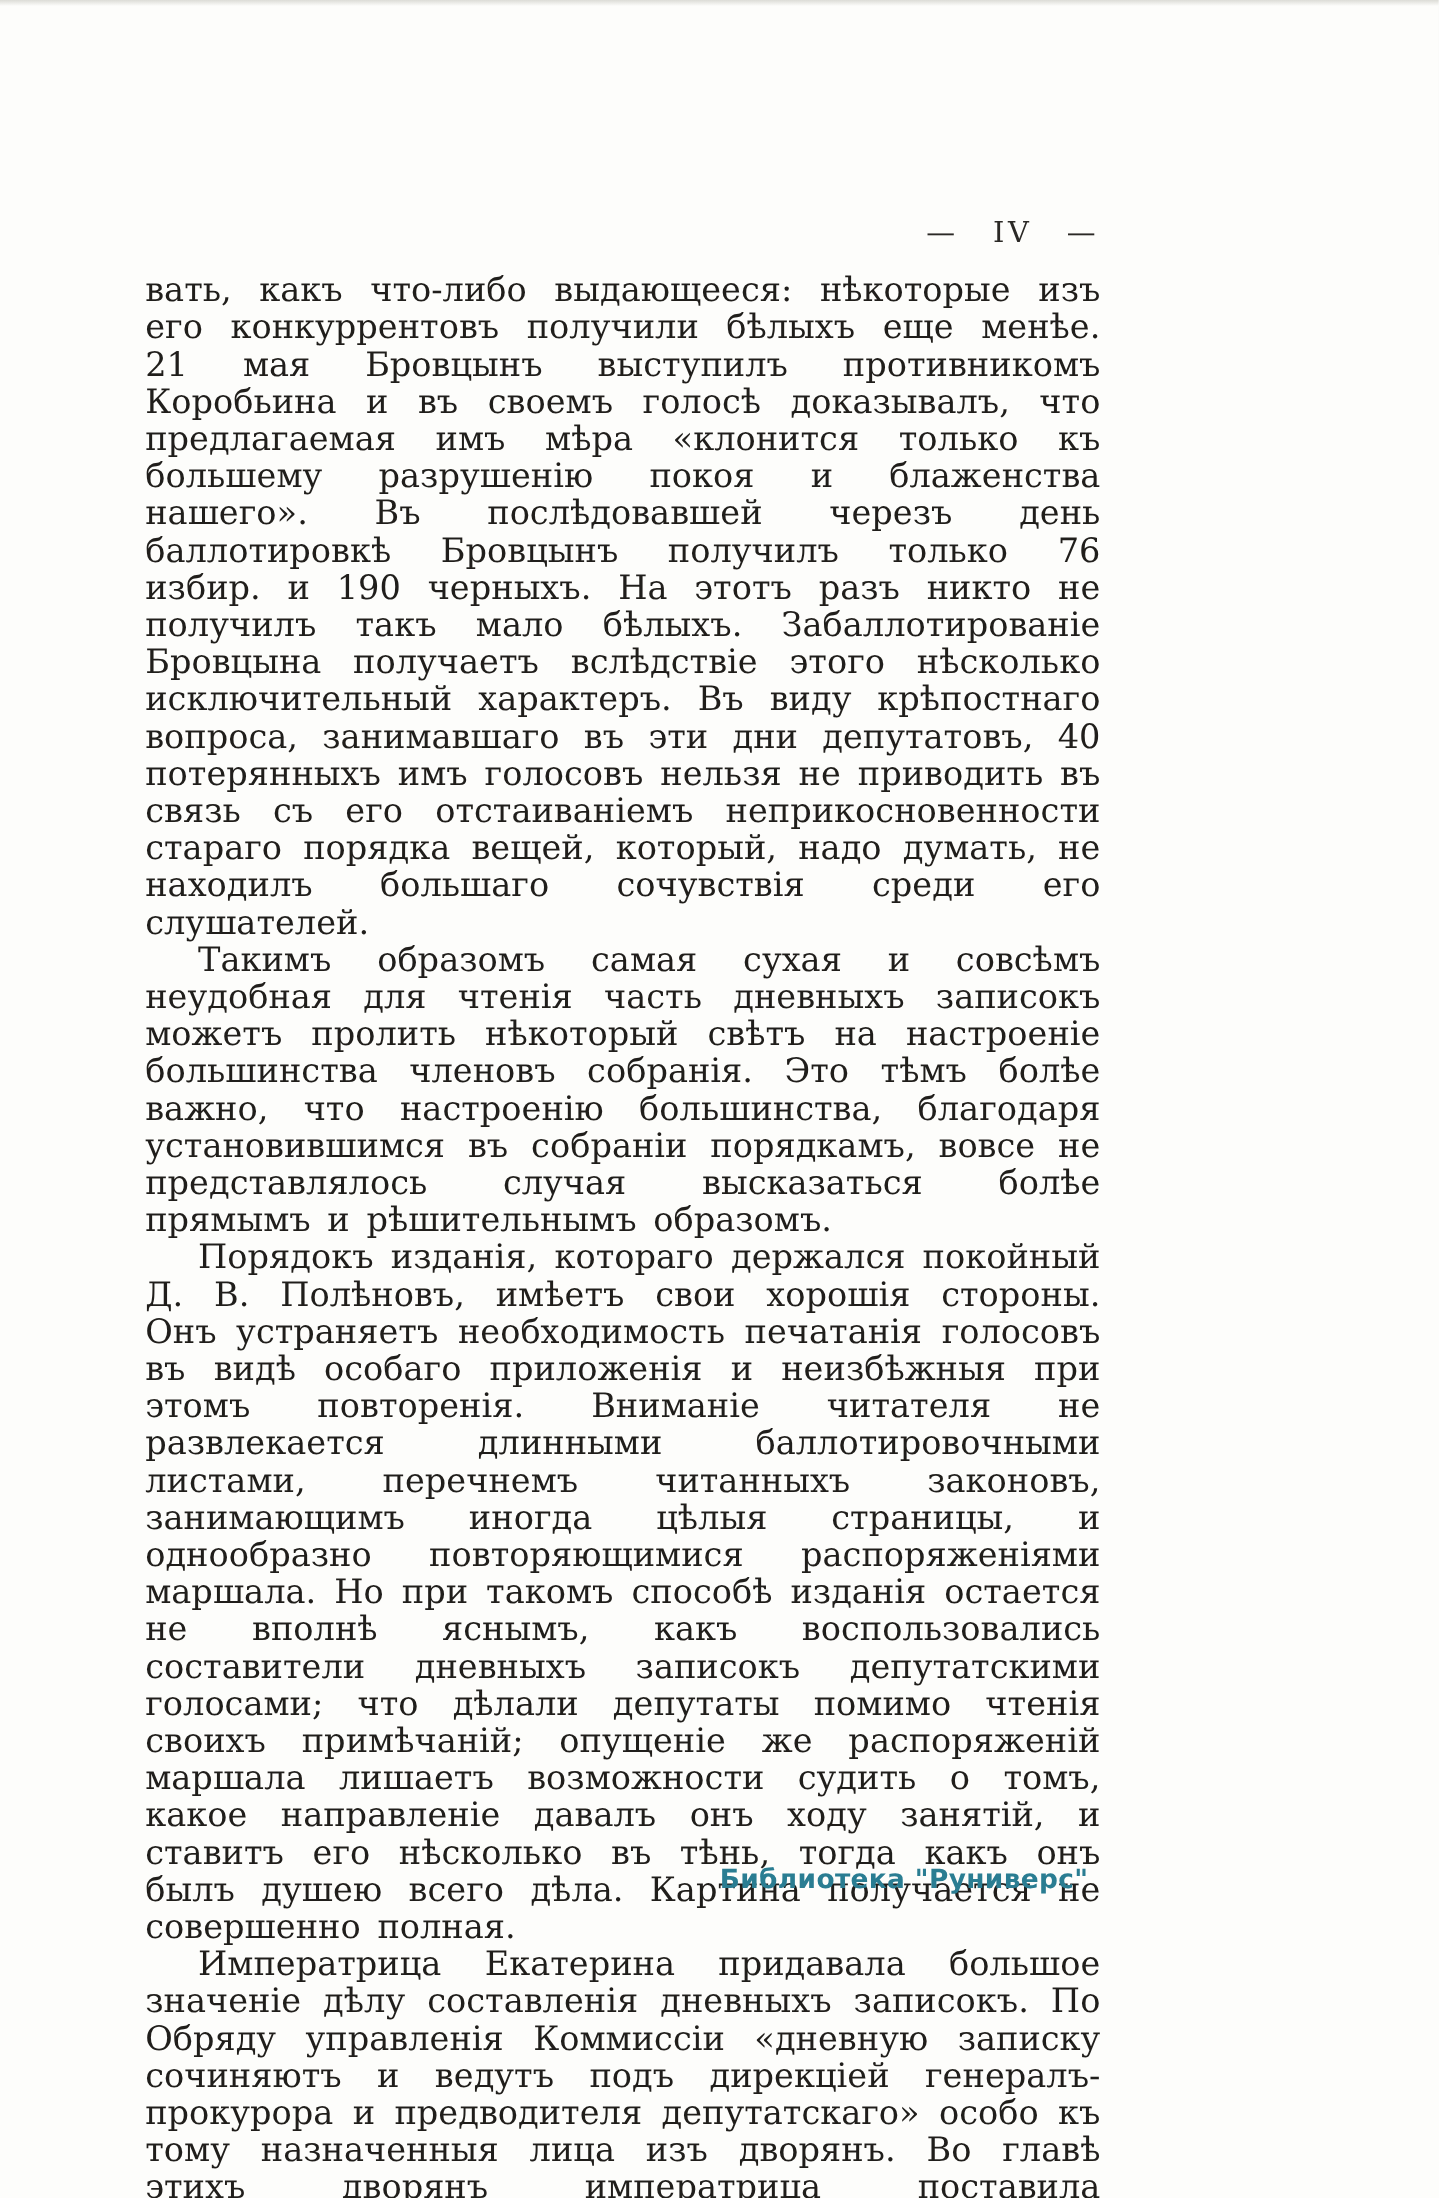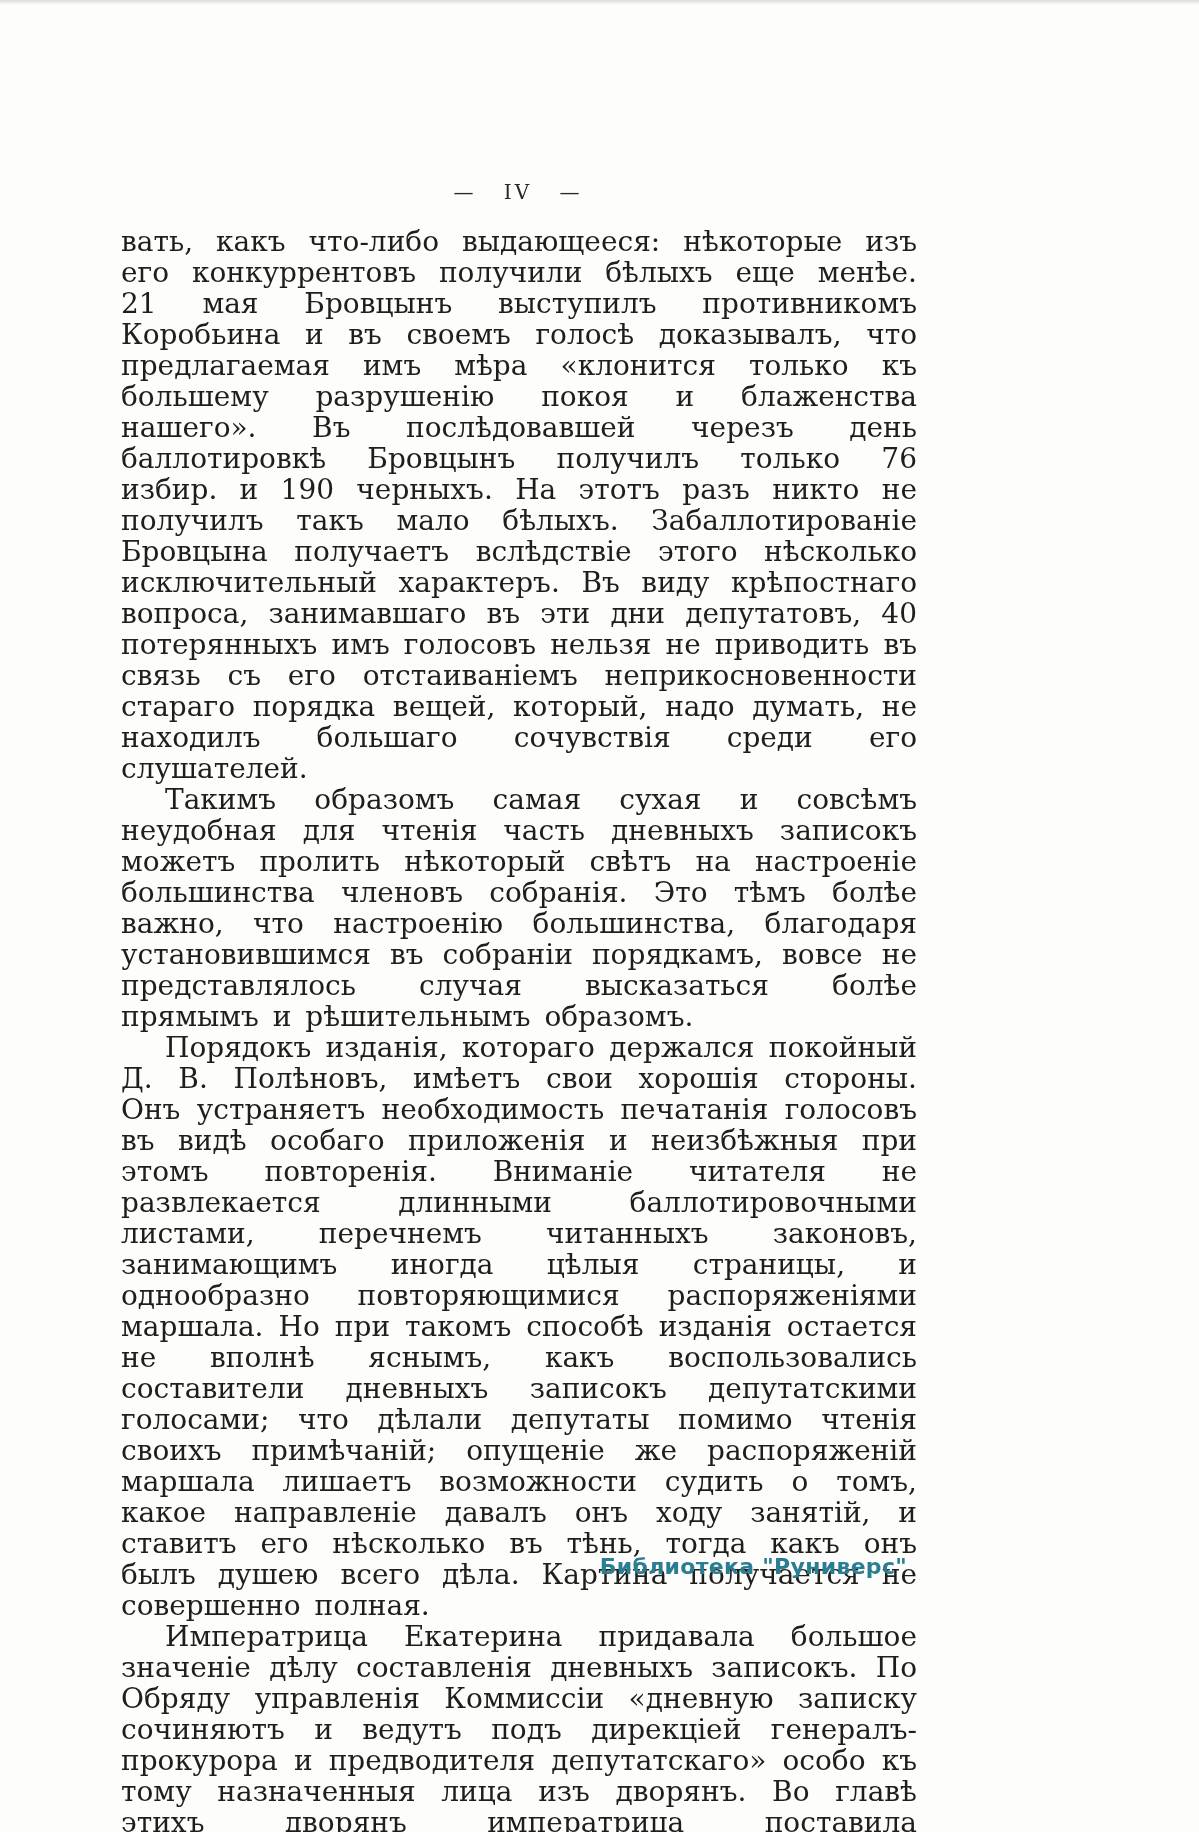--- a/index.html
+++ b/index.html
@@ -23,22 +23,22 @@
     position: absolute;
     top: 0; left: 0; right: 0;
     height: 5px;
     background: linear-gradient(#dcdcd6, #fdfdfb);
   }
   .page-header {
     position: absolute;
     top: 180px;
     left: 120px;
     width: 796px;
-    text-align: center;
-    font-size: 20px;
+    text-align: right;
+    font-size: 24px;
     color: #2b2926;
     letter-spacing: 3px;
     word-spacing: 18px;
   }
   .text-block {
     position: absolute;
     top: 226px;
     left: 121px;
     width: 796px;
     color: #201e1b;

